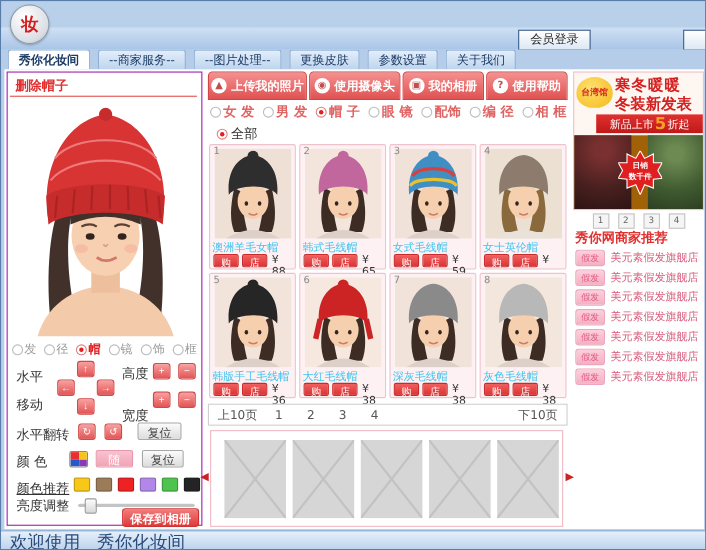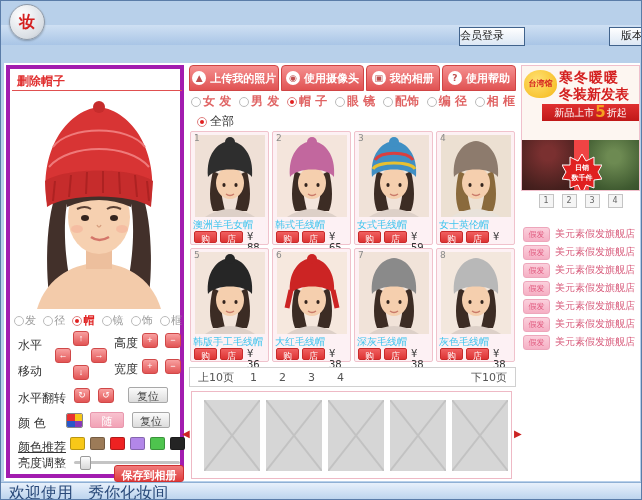--- a/index.html
+++ b/index.html
@@ -6,27 +6,27 @@
   body{font-family:"DejaVu Sans","Liberation Sans",sans-serif;}
   #win{position:relative;width:642px;height:500px;background:#b8d0ea;overflow:hidden;border:1px solid #5a7ca8;box-sizing:border-box;}
   .abs{position:absolute;}
   
   .titlebar{left:0;top:0;width:642px;height:24px;background:linear-gradient(#eef5fc,#c2d8ef 50%,#a9c6e6);border-bottom:1px solid #93b2d6;}
   .title{width:100%;text-align:center;line-height:24px;font-size:12px;color:#3a5a8c;}
   .winctl{right:6px;top:3px;display:flex;gap:6px;}
   .winctl span{font-size:10px;color:#3a5580;width:16px;height:13px;text-align:center;line-height:13px;cursor:default;}
   .logo{left:8px;top:3px;width:34px;height:34px;border-radius:50%;background:radial-gradient(circle at 35% 30%,#ffffff,#d9dee4 70%,#aab4c0);border:1px solid #8f9aa8;z-index:30;text-align:center;line-height:34px;font-size:16px;font-weight:bold;color:#d42020;box-shadow:0 1px 2px rgba(0,0,0,.25);}
   .bar2{left:0;top:24px;width:642px;height:20px;background:linear-gradient(#cfe0f3,#a9c5e6);}
-  .chrome-btn{height:17px;background:linear-gradient(#ffffff,#dce7f4);border:1px solid #41638c;font-size:11px;color:#222;line-height:16px;cursor:pointer;}
+  .chrome-btn{height:17px;background:linear-gradient(#ffffff,#dce7f4);border:1px solid #41638c;font-size:11px;color:#222;text-align:center;line-height:16px;cursor:pointer;margin-left:12px;}
   .tabstrip{left:0;top:44px;width:642px;height:18px;background:#b5cde9;}
   .mtab{display:inline-block;height:17px;line-height:17px;padding:0 9px;margin-right:2px;font-size:11px;color:#1c3b66;background:linear-gradient(#e3eefa,#bed5ee);border:1px solid #8fafd4;border-bottom:none;border-radius:3px 3px 0 0;cursor:pointer;vertical-align:top;}
   .mtab.active{background:#ffffff;font-weight:bold;}
   .content{left:3px;top:62px;width:636px;height:418px;background:#ffffff;}
   
-  .lpanel{left:5px;top:64px;width:178px;height:413px;background:#fff;border:4px solid #a21caf;box-sizing:border-box;}
+  .lpanel{left:5px;top:64px;width:178px;height:413px;background:#fff;border:1px solid #a21caf;box-sizing:border-box;}
   .removelink{left:7px;top:4px;font-size:12px;font-weight:bold;color:#e03030;}
   .redline{left:2px;top:21px;width:170px;height:0;border-top:1px solid #e05050;}
   .minirow{left:4px;top:244px;width:168px;display:flex;justify-content:space-between;}
   .mini{display:flex;align-items:center;gap:1px;font-size:11px;color:#9a9a9a;cursor:pointer;}
   .rdo{width:10px;height:10px;border-radius:50%;border:1px solid #bbb;background:#fff;display:inline-block;box-sizing:border-box;position:relative;}
   .rdo.sel{border-color:#e08080;}
   .rdo.sel::after{content:"";position:absolute;left:2px;top:2px;width:4px;height:4px;border-radius:50%;background:#e02020;}
   .mini.sel{color:#e02020;font-weight:bold;}
   .clabel{font-size:12px;color:#333;}
   .btn-red{width:16px;height:15px;background:linear-gradient(#f8a0a0,#e25454);border:1px solid #d04848;border-radius:3px;color:#fff;font-size:9px;line-height:13px;text-align:center;cursor:pointer;box-sizing:border-box;padding:0;}
@@ -52,21 +52,21 @@
   .strip{left:190px;top:390px;width:321px;height:88px;background:#fff;border:1px solid #eeb9c5;box-sizing:border-box;}
   .thumb{position:absolute;top:8px;width:56px;height:71px;background:#d6d6d6;overflow:hidden;cursor:pointer;}
   .arrow{font-size:10px;color:#cc2222;cursor:pointer;line-height:10px;}
   
   .ad{left:520px;top:64px;width:119px;height:126px;border:1px solid #f0c0cc;box-sizing:border-box;background:#fdf6f1;overflow:hidden;cursor:pointer;}
   .ad-h1{position:absolute;left:37px;top:3px;font-size:14px;font-weight:bold;color:#d42020;letter-spacing:1px;}
   .ad-h2{position:absolute;left:37px;top:20px;font-size:14px;font-weight:bold;color:#d42020;}
   .ad-balloon{position:absolute;left:2px;top:4px;width:33px;height:28px;background:radial-gradient(circle at 40% 35%,#ffe070,#f5b818);border-radius:50% 50% 46% 46%;color:#d42020;font-size:8px;font-weight:bold;text-align:center;line-height:28px;}
   .ad-ribbon{position:absolute;left:20px;top:38px;width:97px;height:17px;background:linear-gradient(#e03030,#c01818);color:#fff;font-size:10px;display:flex;align-items:center;justify-content:center;gap:1px;}
   .ad-5{font-size:15px;font-weight:bold;color:#f5a020;line-height:15px;}
-  .ad-photos{position:absolute;left:0;top:74px;width:117px;height:67px;background:#ef4444;}
+  .ad-photos{position:absolute;left:0;top:57px;width:117px;height:67px;background:#a16207;}
   .ad-ph-l{position:absolute;left:0;top:0;width:52px;height:67px;background:radial-gradient(circle at 50% 20%,#7a3030 12%,#47201e 60%,#2e1414);}
   .ad-ph-r{position:absolute;right:0;top:0;width:50px;height:67px;background:radial-gradient(circle at 50% 25%,#6d8a52 12%,#3f5a30 60%,#2c3f22);}
   .burst{position:absolute;left:40px;top:14px;width:40px;height:40px;}
   .burst-text{position:absolute;left:0;top:9px;width:40px;text-align:center;color:#fff;font-size:7px;font-weight:bold;line-height:10px;}
   .adpager{left:520px;top:193px;width:119px;display:flex;justify-content:center;gap:8px;}
   .adpager span{width:13px;height:12px;background:#f5f5f5;border:1px solid #c4c4c4;font-size:8px;color:#666;text-align:center;line-height:12px;cursor:pointer;}
   .rectitle{left:522px;top:207px;font-size:12px;font-weight:bold;color:#e03030;}
   .store{position:absolute;left:522px;width:116px;height:16px;display:flex;align-items:center;gap:5px;cursor:pointer;}
   .store .badge{width:25px;height:13px;background:linear-gradient(#fbd0dc,#f5afc4);border:1px solid #eda6bb;border-radius:3px;font-size:8px;color:#e0567c;text-align:center;line-height:13px;}
   .store .sname{font-size:10px;color:#d85c7c;white-space:nowrap;}
@@ -77,20 +77,28 @@
 <body>
 
 <div id="win">
 
   <div class="abs logo">妆</div>
 
   <div class="abs bar2"></div>
   <div class="abs chrome-btn" style="left:458px;top:26px;width:64px;">会员登录</div>
   <div class="abs chrome-btn" style="left:608px;top:26px;width:60px;padding-left:11px;">版本更新</div>
 
+  <div class="abs tabstrip" style="padding-left:6px;box-sizing:border-box;">
+    <span class="mtab active">秀你化妆间</span>
+    <span class="mtab">--商家服务--</span>
+    <span class="mtab">--图片处理--</span>
+    <span class="mtab">更换皮肤</span>
+    <span class="mtab">参数设置</span>
+    <span class="mtab">关于我们</span>
+  </div>
 
   <div class="abs content"></div>
 
   <div class="abs lpanel">
     <span class="abs removelink">删除帽子</span>
     <div class="abs redline"></div>
 
     <div class="abs" style="left:9px;top:26px;width:160px;height:214px;">
       <svg width="160" height="214" viewBox="0 0 160 214">
         <rect x="0" y="0" width="160" height="214" fill="#ffffff"></rect>
@@ -146,21 +154,21 @@
 
     <span class="abs clabel" style="left:8px;top:268px;">水平</span>
     <span class="abs clabel" style="left:8px;top:294px;text-align:center;">移动</span>
     <button class="abs btn-red" style="left:63px;top:262px;">↑</button>
     <button class="abs btn-red" style="left:45px;top:279px;">←</button>
     <button class="abs btn-red" style="left:81px;top:279px;">→</button>
     <button class="abs btn-red" style="left:63px;top:296px;">↓</button>
     <span class="abs clabel" style="left:104px;top:266px;">高度</span>
     <button class="abs btn-red" style="left:132px;top:264px;">+</button>
     <button class="abs btn-red" style="left:155px;top:264px;">−</button>
-    <span class="abs clabel" style="left:104px;top:292px;">宽度</span>
+    <span class="abs clabel" style="left:104px;top:304px;">宽度</span>
     <button class="abs btn-red" style="left:132px;top:290px;">+</button>
     <button class="abs btn-red" style="left:155px;top:290px;">−</button>
 
     <span class="abs clabel" style="left:8px;top:321px;">水平翻转</span>
     <button class="abs btn-red" style="left:64px;top:319px;">↻</button>
     <button class="abs btn-red" style="left:88px;top:319px;">↺</button>
     <button class="abs btn-gray" style="left:118px;top:318px;width:40px;height:16px;">复位</button>
 
     <span class="abs clabel" style="left:8px;top:346px;text-align:right;">颜  色</span>
     <div class="abs palette" style="left:56px;top:344px;">
@@ -448,20 +456,21 @@
         <div class="burst-text"><span>日销</span><br><span>数千件</span></div>
       </div>
     </div>
   </div>
   <div class="abs adpager">
     <span>1</span>
     <span>2</span>
     <span>3</span>
     <span>4</span>
   </div>
+  <span class="abs rectitle">秀你网商家推荐</span>
 
   <div class="store" style="top:225px;">
       <span class="badge">假发</span>
       <span class="sname">美元素假发旗舰店</span>
     </div>
   <div class="store" style="top:243px;">
       <span class="badge">假发</span>
       <span class="sname">美元素假发旗舰店</span>
     </div>
   <div class="store" style="top:261px;">

